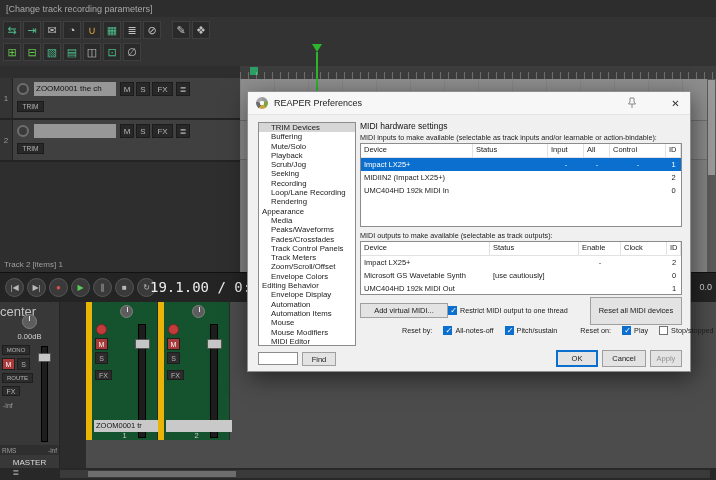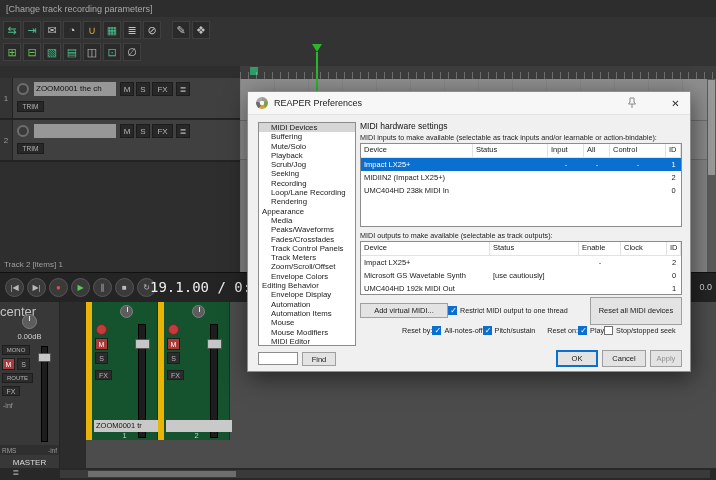--- a/index.html
+++ b/index.html
@@ -151,21 +151,21 @@
   .lv-r span{padding-left:3px;box-sizing:border-box;overflow:hidden;white-space:nowrap;}
   .lv-r.sel{background:#0a6fce;color:#fff;}
   .lv.in .c0{width:112px;}.lv.in .c1{width:75px;}.lv.in .c2{width:36px;}.lv.in .c3{width:26px;}.lv.in .c4{width:56px;}.lv.in .c5{width:15px;}
   .lv.in .lv-r .c2,.lv.in .lv-r .c3,.lv.in .lv-r .c4,.lv.in .lv-r .c5{text-align:center;padding-left:0;}
   .lv.out .c0{width:129px;}.lv.out .c1{width:89px;}.lv.out .c2{width:42px;}.lv.out .c3{width:46px;}.lv.out .c4{width:14px;}
   .lv.out .lv-r .c2,.lv.out .lv-r .c3,.lv.out .lv-r .c4{text-align:center;padding-left:0;}
   .rowbtns{position:absolute;left:112px;top:211px;width:322px;height:15px;display:flex;align-items:center;}
   .add-virtual{width:88px;height:15px;}
   .restrict-wrap{display:flex;align-items:center;margin-left:0;flex:1;font-size:7.2px;white-space:nowrap;overflow:hidden;}
   .reset-all{width:92px;height:28px;}
-  .rowreset{position:absolute;left:112px;top:234px;width:322px;display:flex;align-items:center;gap:0;font-size:7.2px;white-space:nowrap;}
+  .rowreset{position:absolute;left:112px;top:234px;width:322px;display:flex;align-items:center;gap:11px;font-size:7.2px;white-space:nowrap;}
   .rowreset .lead{margin-left:42px;}
   .cbwrap{display:flex;align-items:center;}
   .cb{display:inline-block;width:9px;height:9px;border:1px solid #707070;background:#fff;box-sizing:border-box;
       position:relative;margin-right:3px;flex:0 0 auto;}
   .cb.on{background:#0a6fce;border-color:#0a6fce;}
   .cb.on::after{content:"✓";position:absolute;left:0;top:-1px;width:9px;text-align:center;font-size:8px;color:#fff;line-height:10px;}
   .ok{position:absolute;left:308px;top:258px;width:42px;height:17px;border-color:#0a6fce;box-shadow:inset 0 0 0 1px #0a6fce;}
   .cancel{position:absolute;left:354px;top:258px;width:44px;height:17px;}
   .apply{position:absolute;left:402px;top:258px;width:32px;height:17px;color:#909090;}
 </style>
@@ -347,21 +347,21 @@
         <svg width="12" height="12" viewBox="0 0 12 12">
             <path d="M4 1h4v4l1.5 2h-7L4 5z" fill="none" stroke="#888" stroke-width="1"></path>
             <line x1="6" y1="7" x2="6" y2="11" stroke="#888" stroke-width="1"></line>
           </svg>
       </span>
       <span class="dlg-close">✕</span>
     </div>
 
     <div class="cat-list">
 
-    <div class="cat selected">MIDI Devices</div>
+    <div class="cat selected">TRIM Devices</div>
         <div class="cat">Buffering</div>
         <div class="cat">Mute/Solo</div>
         <div class="cat">Playback</div>
         <div class="cat">Scrub/Jog</div>
         <div class="cat">Seeking</div>
         <div class="cat">Recording</div>
         <div class="cat">Loop/Lane Recording</div>
         <div class="cat">Rendering</div>
         <div class="cat top">Appearance</div>
         <div class="cat">Media</div>
@@ -405,21 +405,21 @@
       </div>
       <div class="lv-r">
         <span class="c0">MIDIIN2 (Impact LX25+)</span>
         <span class="c1"></span>
         <span class="c2"></span>
         <span class="c3"></span>
         <span class="c4"></span>
         <span class="c5">2</span>
       </div>
       <div class="lv-r">
-        <span class="c0">UMC404HD 238k MIDI In</span>
+        <span class="c0">UMC404HD 192k MIDI In</span>
         <span class="c1"></span>
         <span class="c2"></span>
         <span class="c3"></span>
         <span class="c4"></span>
         <span class="c5">0</span>
       </div>
     </div>
 
     <div class="sublabel outlabel">MIDI outputs to make available (selectable as track outputs):</div>
 

